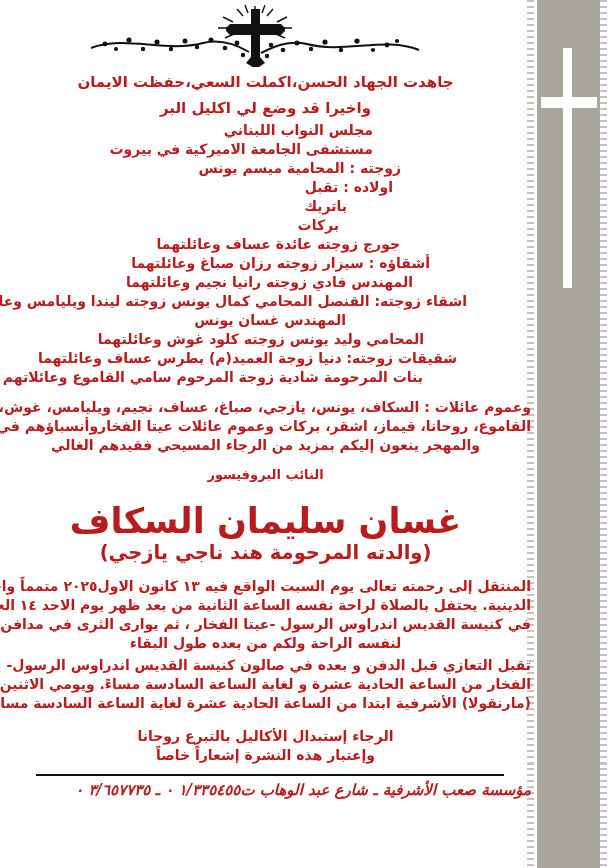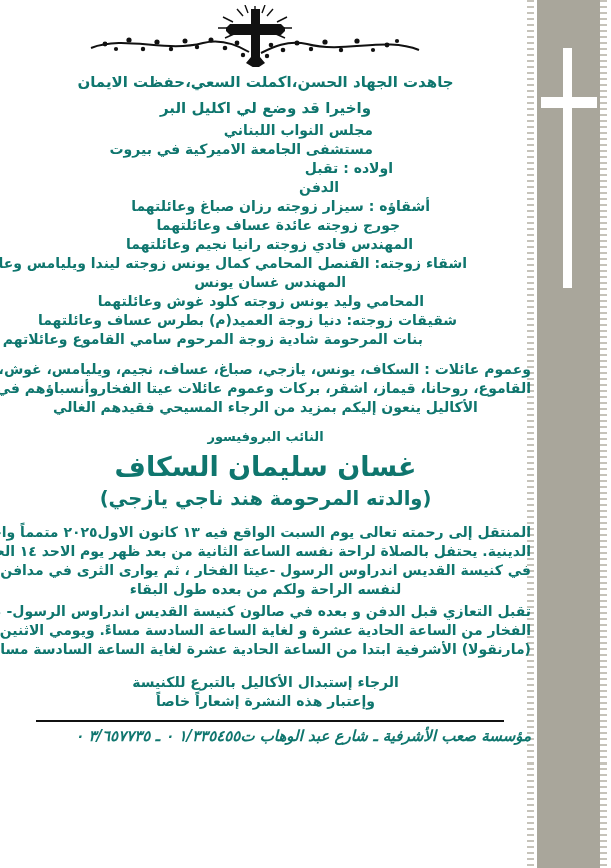--- a/index.html
+++ b/index.html
@@ -14,29 +14,29 @@
   .chain{position:absolute;top:0;height:100%;width:7px;
          background:repeating-linear-gradient(180deg,#c6c3ba 0 2.5px,#ffffff 2.5px 6px);}
   .chain.left{left:0;}
   .chain.right{right:0;}
   .gray-band{position:absolute;top:0;left:10px;width:63px;height:100%;background:#a9a69b;}
   .band-cross-v{position:absolute;left:26px;top:48px;width:9px;height:240px;background:#ffffff;}
   .band-cross-h{position:absolute;left:4px;top:97px;width:56px;height:11px;background:#ffffff;}
   
   .content{position:absolute;top:0;left:0;width:531px;direction:rtl;}
   .ornament{display:block;margin:5px auto 2px auto;position:relative;left:-11px;}
-  .line{font-weight:bold;font-size:14px;line-height:19px;white-space:nowrap;color:#0f766e;}
+  .line{font-weight:bold;font-size:14px;line-height:19px;white-space:nowrap;color:#b91c1c;}
   .center{text-align:center;}
   .right{text-align:right;}
   .epigraph{font-size:15px;line-height:19.5px;margin-top:6px;}
   .listing{margin-top:3px;}
   .para{margin-top:11px;font-size:14px;line-height:21px;}
   .title-block{margin-top:7px;}
   .t1{font-size:13px;line-height:26px;}
-  .t2{font-size:27px;line-height:34px;letter-spacing:0.5px;}
+  .t2{font-size:35px;line-height:34px;letter-spacing:0.5px;margin-top:16px;}
   .t3{font-size:19.5px;line-height:30px;}
   .announce{margin-top:9px;font-size:14px;line-height:20px;}
   .condole{font-size:14px;line-height:19px;margin-top:3px;}
   .closing{margin-top:14px;font-size:14.5px;line-height:20px;}
   .rule{height:2px;background:#111;width:468px;margin:9px auto 4px 36px;}
   .footer{font-style:italic;font-size:15px;line-height:20px;text-align:right;width:500px;}
 </style>
 </head>
 <body>
 
@@ -89,36 +89,38 @@
 
     <div class="line center epigraph">جاهدت الجهاد الحسن،اكملت السعي،حفظت الايمان</div>
     <div class="line center epigraph">واخيرا قد وضع لي اكليل البر</div>
 
     <div class="listing">
       <div class="line right" style="padding-left:0;padding-right:158px">مجلس النواب اللبناني</div>
       <div class="line right" style="padding-right:158px">مستشفى الجامعة الاميركية في بيروت</div>
     </div>
 
     <div>
+      <div class="line right" style="padding-right:130px">زوجته : المحامية ميسم يونس</div>
       <div class="line right" style="padding-right:138px">اولاده : تقبل</div>
-      <div class="line right" style="padding-right:192px">الدفن</div>
+      <div class="line right" style="padding-right:184px">باتريك</div>
+      <div class="line right" style="padding-right:192px">بركات</div>
+      <div class="line right" style="padding-right:131px">جورج زوجته عائدة عساف وعائلتهما</div>
       <div class="line right" style="padding-right:101px">أشقاؤه : سيزار زوجته رزان صباغ وعائلتهما</div>
-      <div class="line right" style="padding-right:131px">جورج زوجته عائدة عساف وعائلتهما</div>
       <div class="line right" style="padding-right:118px">المهندس فادي زوجته رانيا نجيم وعائلتهما</div>
       <div class="line right" style="padding-right:64px">اشقاء زوجته: القنصل المحامي كمال يونس زوجته ليندا ويليامس وعائلتهما</div>
       <div class="line right" style="padding-right:185px">المهندس غسان يونس</div>
       <div class="line right" style="padding-right:107px">المحامي وليد يونس زوجته كلود غوش وعائلتهما</div>
       <div class="line right" style="padding-right:74px">شقيقات زوجته: دنيا زوجة العميد(م) بطرس عساف وعائلتهما</div>
       <div class="line right" style="padding-right:108px">بنات المرحومة شادية زوجة المرحوم سامي القاموع وعائلاتهم</div>
     </div>
 
     <div class="para">
       <div class="line center">وعموم عائلات : السكاف، يونس، يازجي، صباغ، عساف، نجيم، ويليامس، غوش،</div>
       <div class="line center">القاموع، روحانا، قيماز، اشقر، بركات وعموم عائلات عيتا الفخاروأنسباؤهم في الوطن</div>
-      <div class="line center">الأكاليل ينعون إليكم بمزيد من الرجاء المسيحي فقيدهم الغالي</div>
+      <div class="line center">والمهجر ينعون إليكم بمزيد من الرجاء المسيحي فقيدهم الغالي</div>
     </div>
 
     <div class="title-block">
       <div class="line center t1">النائب البروفيسور</div>
       <div class="line center t2">غسان سليمان السكاف</div>
       <div class="line center t3">(والدته المرحومة هند ناجي يازجي)</div>
     </div>
 
     <div class="announce">
       <div class="line center">المنتقل إلى رحمته تعالى يوم السبت الواقع فيه ١٣ كانون الاول٢٠٢٥ متمماً واجباته</div>
@@ -127,21 +129,21 @@
       <div class="line center">لنفسه الراحة ولكم من بعده طول البقاء</div>
     </div>
 
     <div class="condole">
       <div class="line center">تقبل التعازي قبل الدفن و بعده في صالون كنيسة القديس اندراوس الرسول- عيتا</div>
       <div class="line center">الفخار من الساعة الحادية عشرة و لغاية الساعة السادسة مساءً. ويومي الاثنين ١٥</div>
       <div class="line center">(مارنقولا) الأشرفية ابتدا من الساعة الحادية عشرة لغاية الساعة السادسة مساءً.</div>
     </div>
 
     <div class="closing">
-      <div class="line center">الرجاء إستبدال الأكاليل بالتبرع للكنيسة</div>
+      <div class="line center">الرجاء إستبدال الأكاليل بالتبرع روحانا</div>
       <div class="line center">وإعتبار هذه النشرة إشعاراً خاصاً</div>
     </div>
 
     <div class="rule"></div>
 
     <div class="line footer">مؤسسة صعب الأشرفية ـ شارع عبد الوهاب ت١/٣٣٥٤٥٥ ٠ ـ ٣/٦٥٧٧٣٥ ٠</div>
 
   </div>
 </div>
 

